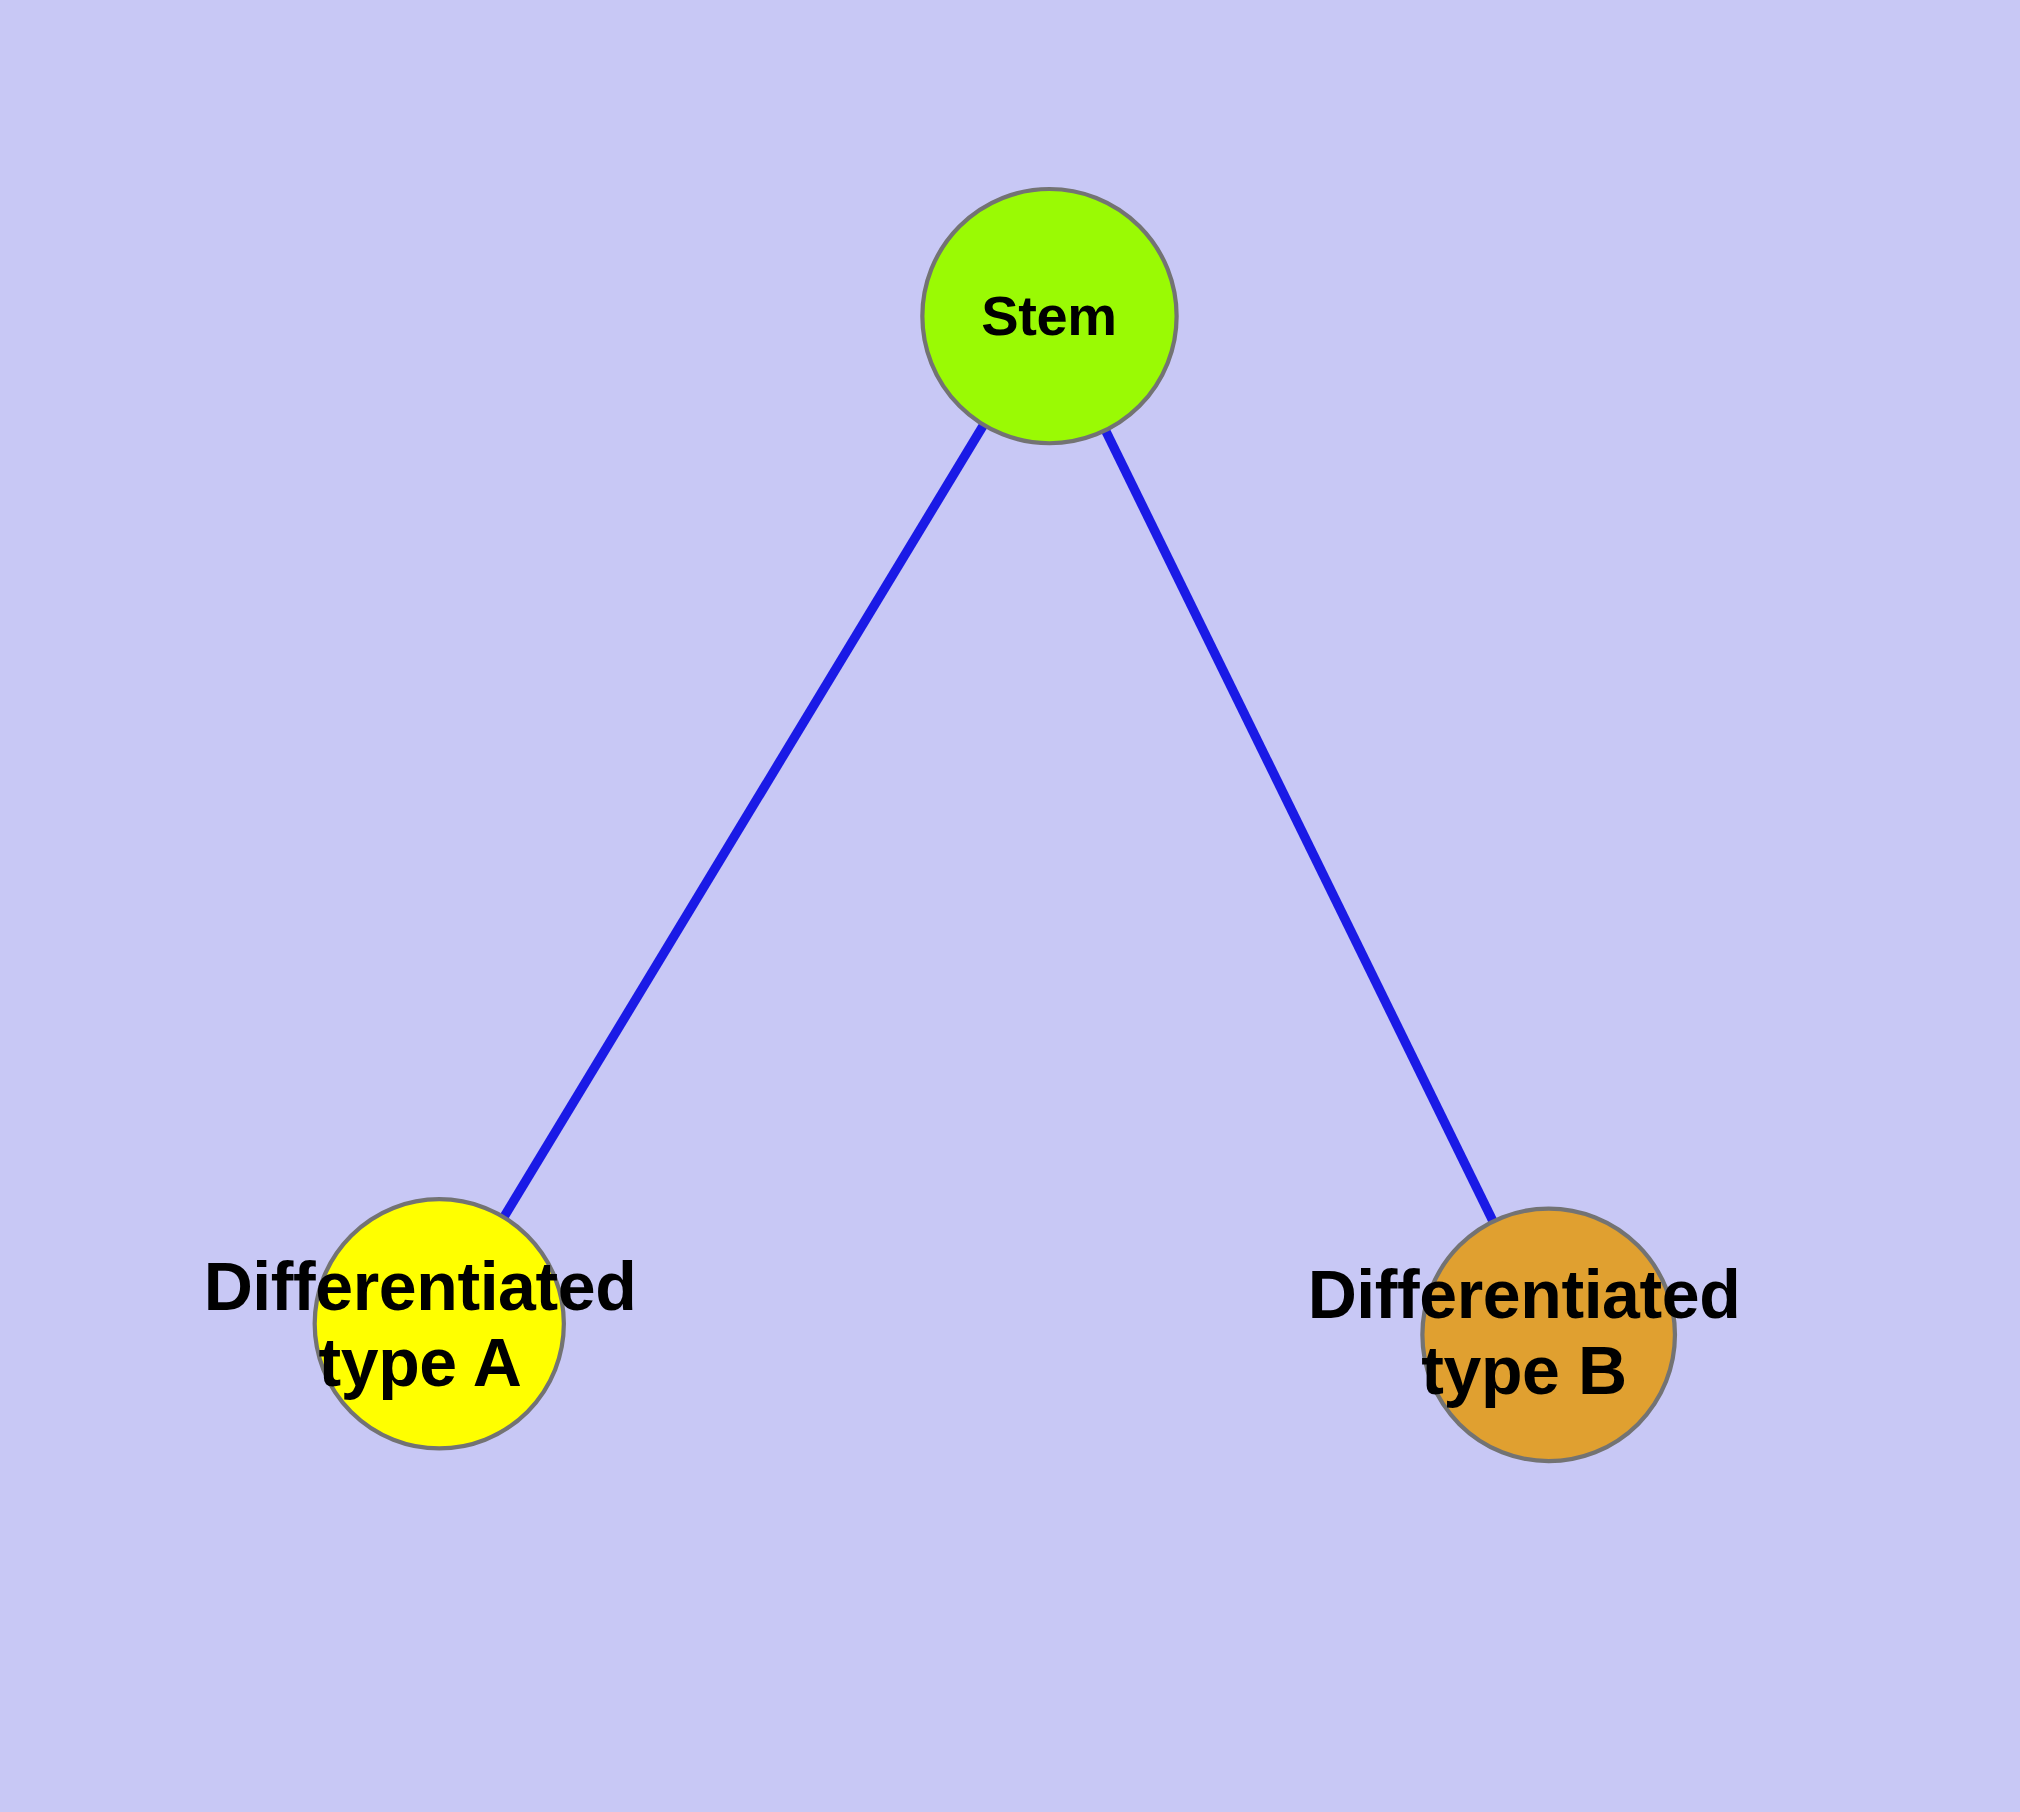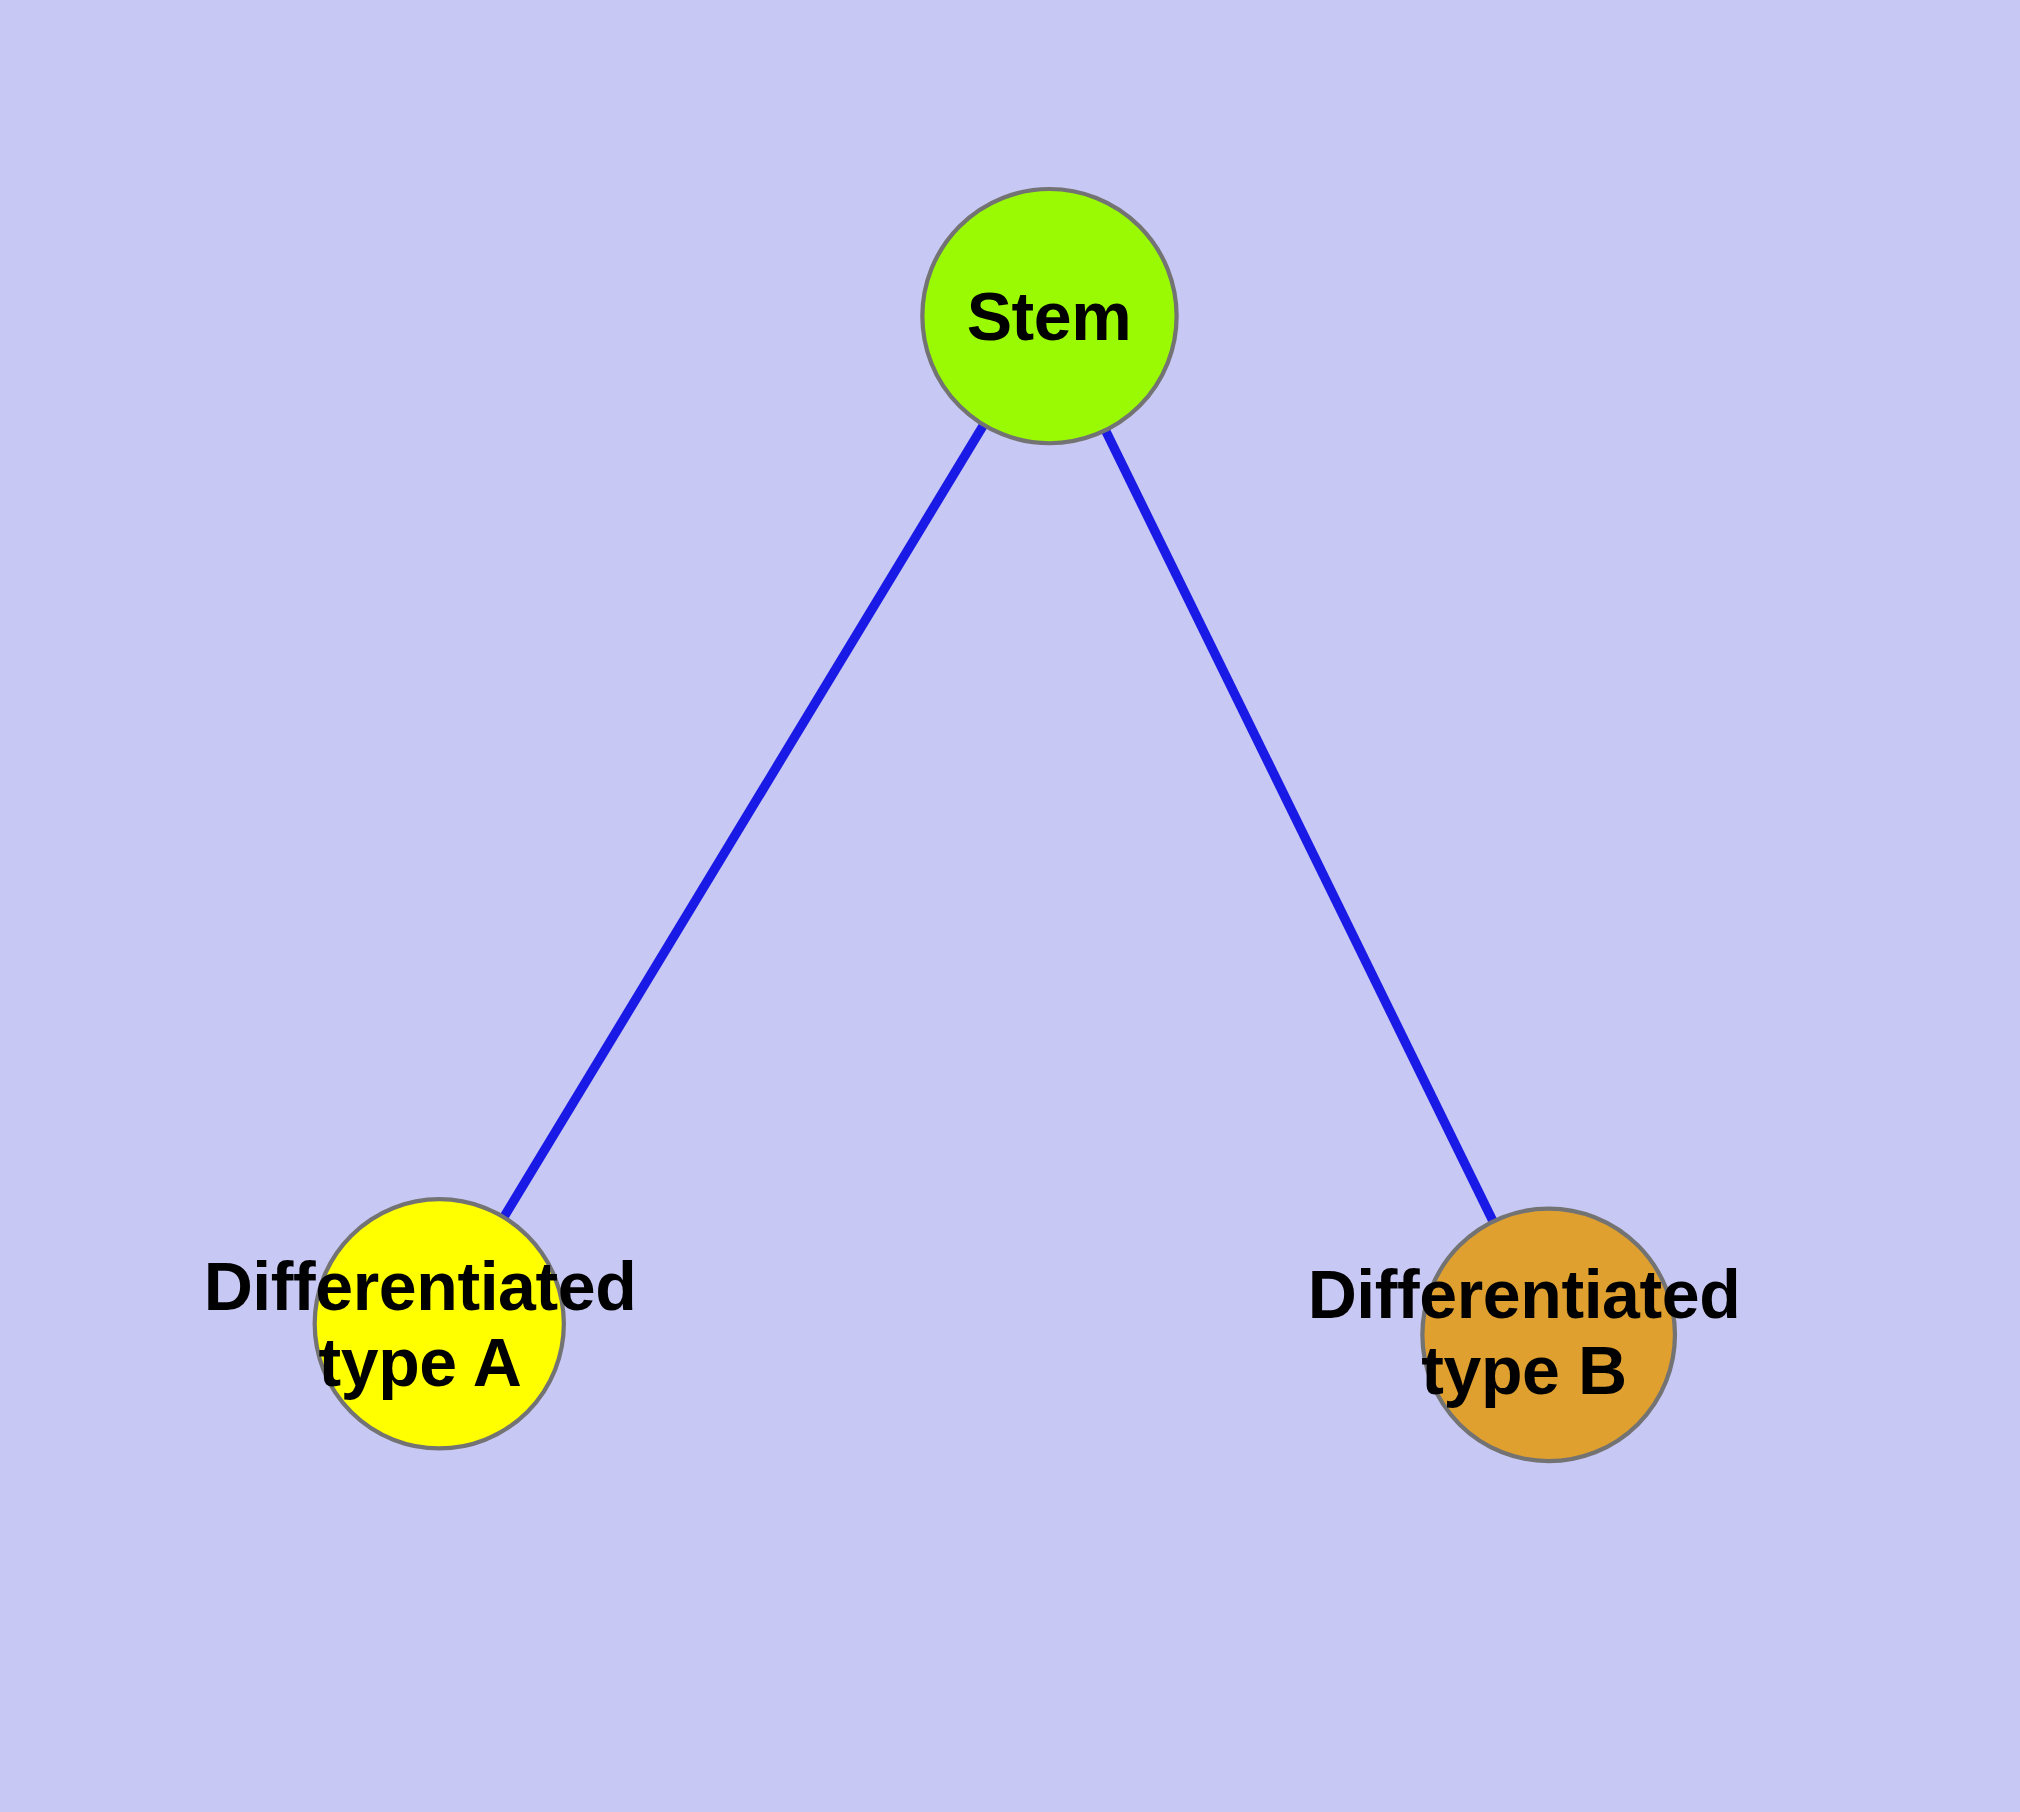--- a/index.html
+++ b/index.html
@@ -29,21 +29,21 @@
     position: absolute;
     font-weight: bold;
     color: #000000;
     text-align: center;
     line-height: 1.12;
     white-space: pre;
     pointer-events: none;
     letter-spacing: -0.4px;
   }
   #label-stem {
-    font-size: 68px;
+    font-size: 56px;
     left: 1049px;
     top: 316px;
     transform: translate(-50%, -50%);
   }
   #label-typeA {
     font-size: 68px;
     left: 420px;
     top: 1324px;
     transform: translate(-50%, -50%);
   }

